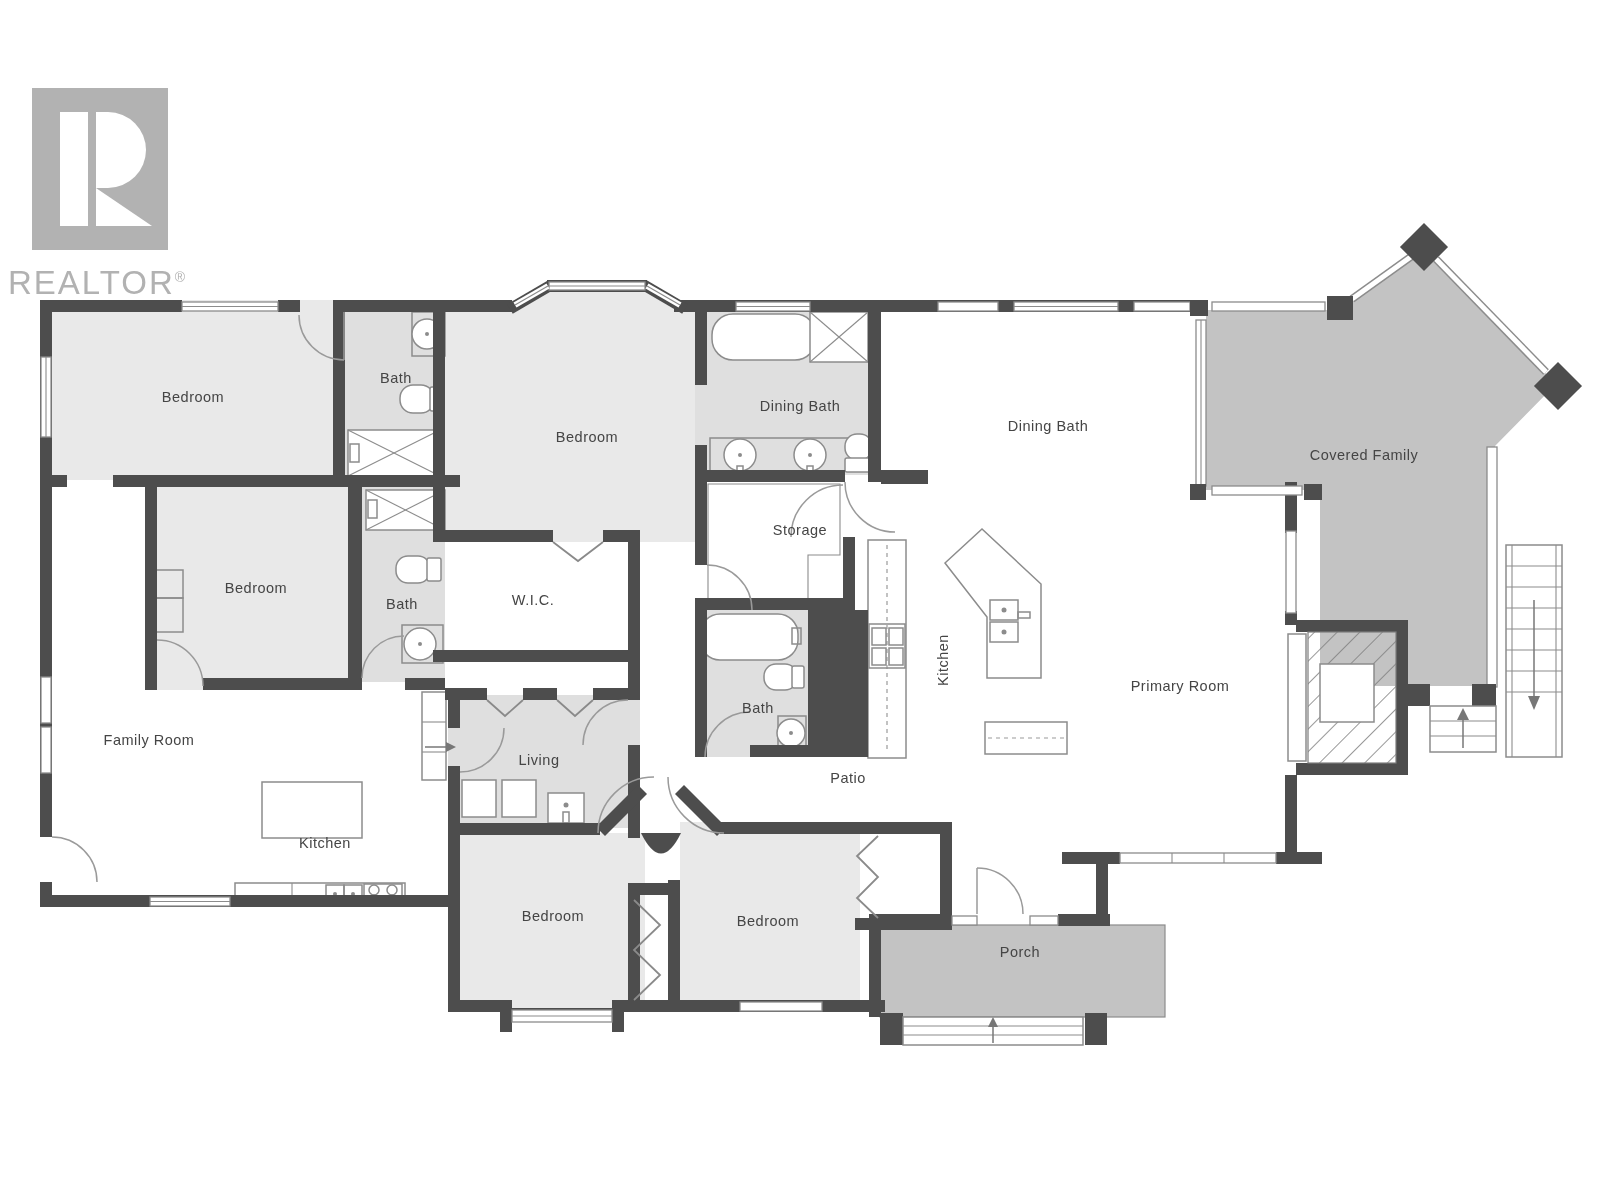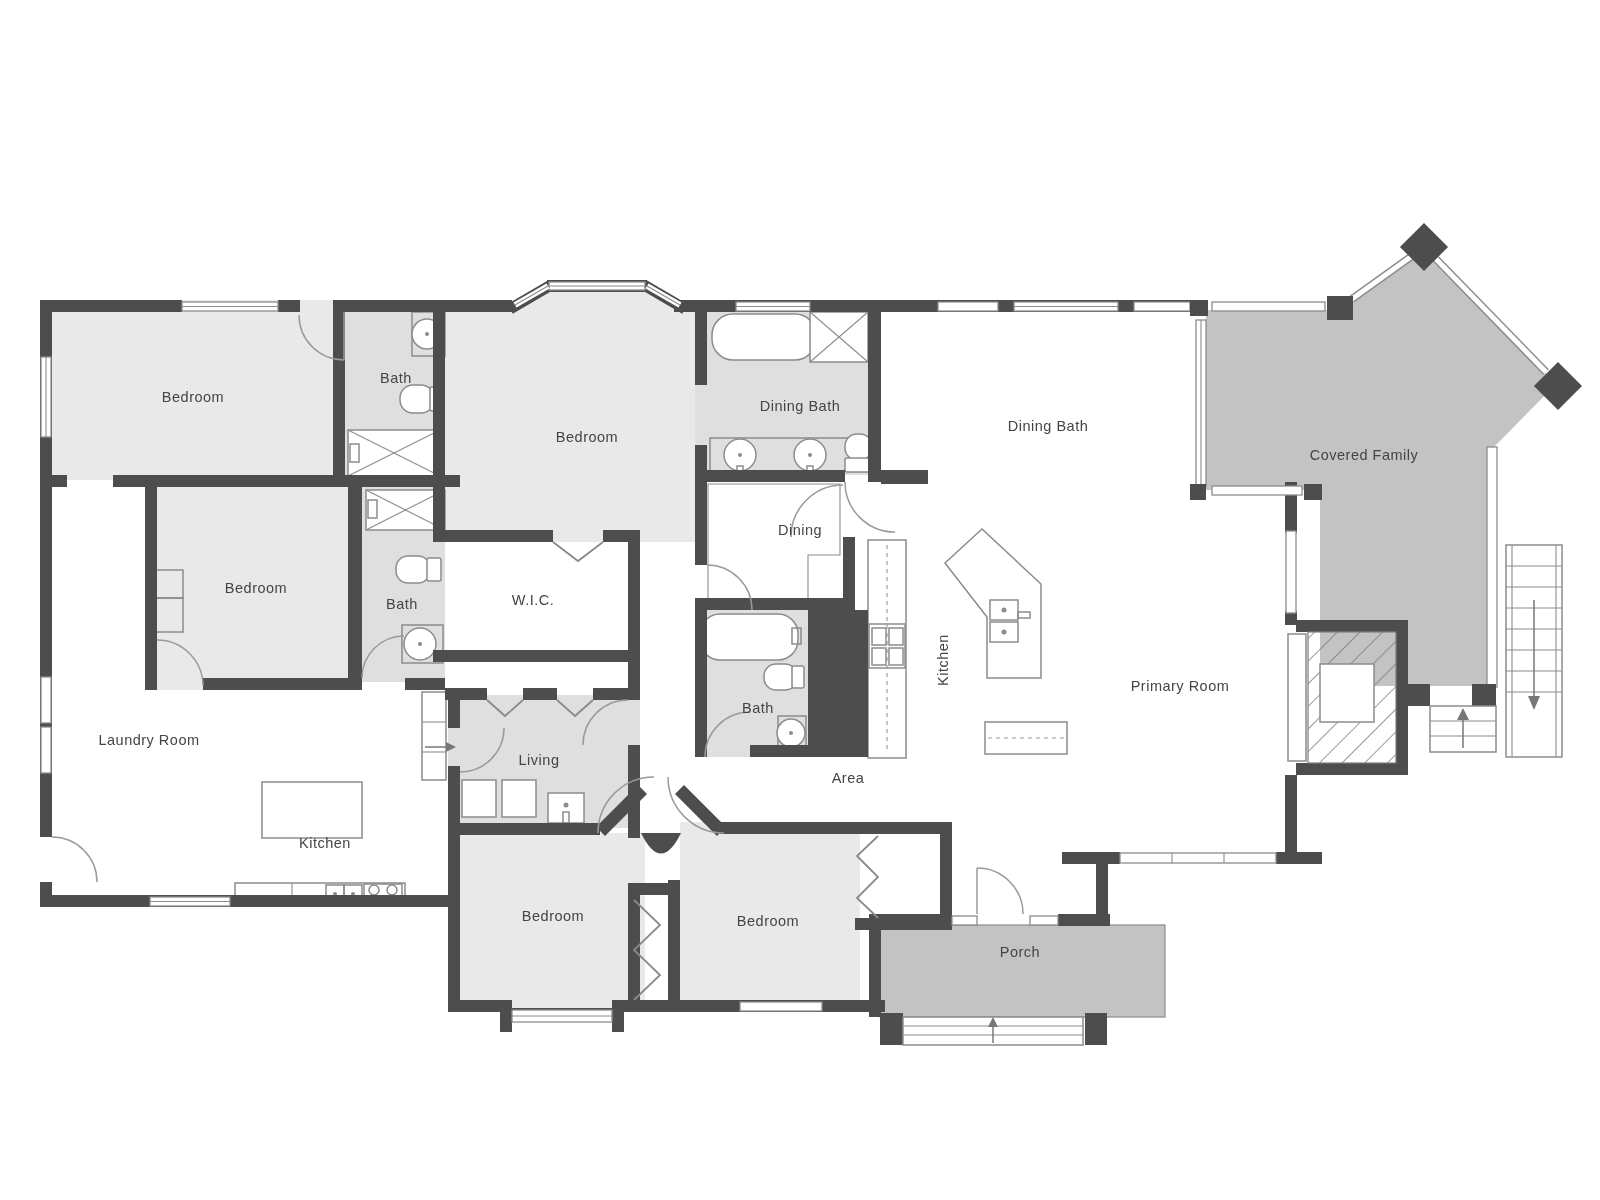--- a/index.html
+++ b/index.html
@@ -27,20 +27,29 @@
   .arc{fill:none;stroke:#9a9a9a;stroke-width:1.5;}
   .dash{stroke:#9a9a9a;stroke-width:1.2;stroke-dasharray:4 4;fill:none;}
   .zig{stroke:#8a8a8a;stroke-width:1.8;fill:none;}
   .dk{fill:var(--wall);}
 </style>
 </head>
 <body>
 
 <div class="canvas">
 
+  <div class="logo">
+    <svg width="180" height="168" viewBox="0 0 180 168">
+      <rect x="24" y="0" width="136" height="162" fill="var(--logo-gray)"></rect>
+      <rect x="52" y="24" width="28" height="114" fill="#fff"></rect>
+      <path d="M 88 24 h 12 a 38 38 0 0 1 0 76 h -12 z" fill="#fff"></path>
+      <polygon points="88,100 144,138 88,138" fill="#fff" transform="translate(0,0)"></polygon>
+    </svg>
+    <div class="logo-word"><span>REALTOR</span><sup>®</sup></div>
+  </div>
 
   <svg class="plan" width="1600" height="1200" viewBox="0 0 1600 1200">
     <defs>
       <pattern id="hatch" patternUnits="userSpaceOnUse" width="16" height="16" patternTransform="rotate(45 0 0)">
         <line x1="0" y1="0" x2="0" y2="16" stroke="#7d7d7d" stroke-width="1.6"></line>
       </pattern>
     </defs>
 
     <g>
       <rect class="roomL" x="40" y="300" width="305" height="180"></rect>
@@ -390,24 +399,24 @@
 
   <div class="lbl" style="left:193px;top:397px">Bedroom</div>
   <div class="lbl" style="left:396px;top:378px">Bath</div>
   <div class="lbl" style="left:587px;top:437px">Bedroom</div>
   <div class="lbl" style="left:800px;top:406px">Dining Bath</div>
   <div class="lbl" style="left:1048px;top:426px">Dining Bath</div>
   <div class="lbl" style="left:1364px;top:455px">Covered Family</div>
   <div class="lbl" style="left:256px;top:588px">Bedroom</div>
   <div class="lbl" style="left:402px;top:604px">Bath</div>
   <div class="lbl" style="left:533px;top:600px">W.I.C.</div>
-  <div class="lbl" style="left:800px;top:530px">Dining</div>
+  <div class="lbl" style="left:800px;top:530px">Storage</div>
   <div class="lbl vert" style="left:943px;top:660px">Kitchen</div>
   <div class="lbl" style="left:1180px;top:686px">Primary Room</div>
-  <div class="lbl" style="left:149px;top:740px">Laundry Room</div>
+  <div class="lbl" style="left:149px;top:740px">Family Room</div>
   <div class="lbl" style="left:539px;top:760px">Living</div>
   <div class="lbl" style="left:758px;top:708px">Bath</div>
-  <div class="lbl" style="left:848px;top:778px">Area</div>
+  <div class="lbl" style="left:848px;top:778px">Patio</div>
   <div class="lbl" style="left:325px;top:843px">Kitchen</div>
   <div class="lbl" style="left:553px;top:916px">Bedroom</div>
   <div class="lbl" style="left:768px;top:921px">Bedroom</div>
   <div class="lbl" style="left:1020px;top:952px">Porch</div>
 </div>
 
 </body></html>

